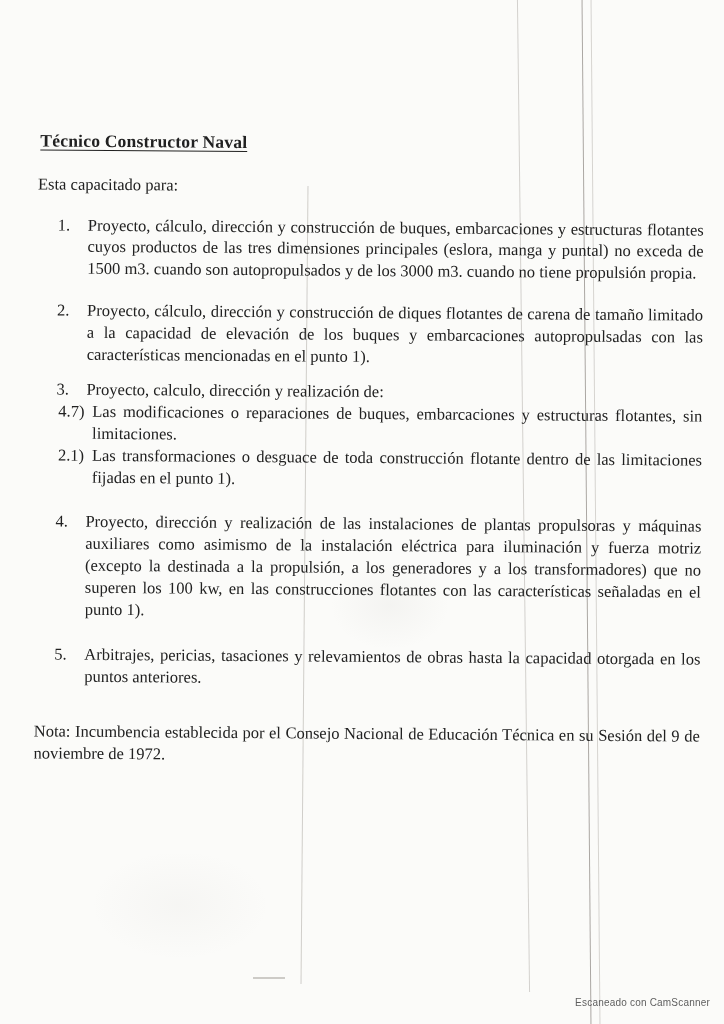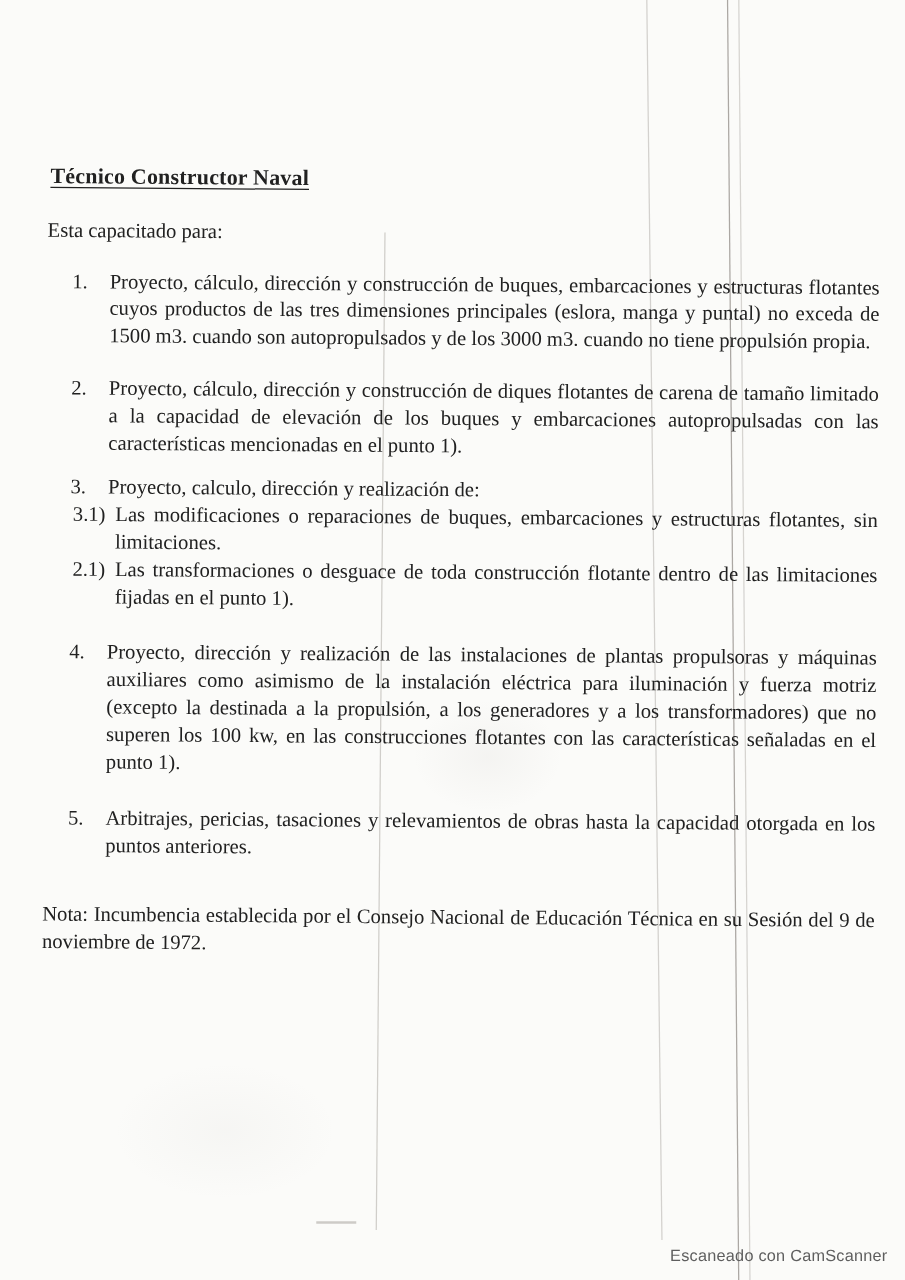--- a/index.html
+++ b/index.html
@@ -68,21 +68,21 @@
   }
   .smudge{
     position:absolute;border-radius:50%;z-index:0;pointer-events:none;
   }
   .smudge-1{left:330px;top:560px;width:120px;height:90px;background:radial-gradient(ellipse at center,rgba(150,145,138,0.07),rgba(150,145,138,0) 70%);}
   .smudge-2{left:90px;top:850px;width:180px;height:110px;background:radial-gradient(ellipse at center,rgba(150,145,138,0.05),rgba(150,145,138,0) 70%);}
   .watermark{
     position:absolute;
     right:14px;top:997px;
     font-family:"Liberation Sans","DejaVu Sans",sans-serif;
-    font-size:13px;
+    font-size:10px;
     color:#5e5e5e;
     letter-spacing:0.2px;
     z-index:3;
     text-align:center;
   }
 </style>
 </head>
 <body>
 
 <div class="smudge smudge-1"></div>
@@ -107,21 +107,21 @@
   <div class="item m14">
     <span class="num">2.</span>
     <div class="itext">Proyecto, cálculo, dirección y construcción de diques flotantes de carena de tamaño limitado a la capacidad de elevación de los buques y embarcaciones autopropulsadas con las características mencionadas en el punto 1).</div>
   </div>
 
   <div class="item m23">
     <span class="num">3.</span>
     <div class="itext">
       <div>Proyecto, calculo, dirección y realización de:</div>
       <div class="sub">
-        <span class="subnum">3.1)</span>
+        <span class="subnum">4.7)</span>
         <div class="subtext">Las modificaciones o reparaciones de buques, embarcaciones y estructuras flotantes, sin limitaciones.</div>
       </div>
       <div class="sub">
         <span class="subnum">2.1)</span>
         <div class="subtext">Las transformaciones o desguace de toda construcción flotante dentro de las limitaciones fijadas en el punto 1).</div>
       </div>
     </div>
   </div>
 
   <div class="item m24">

